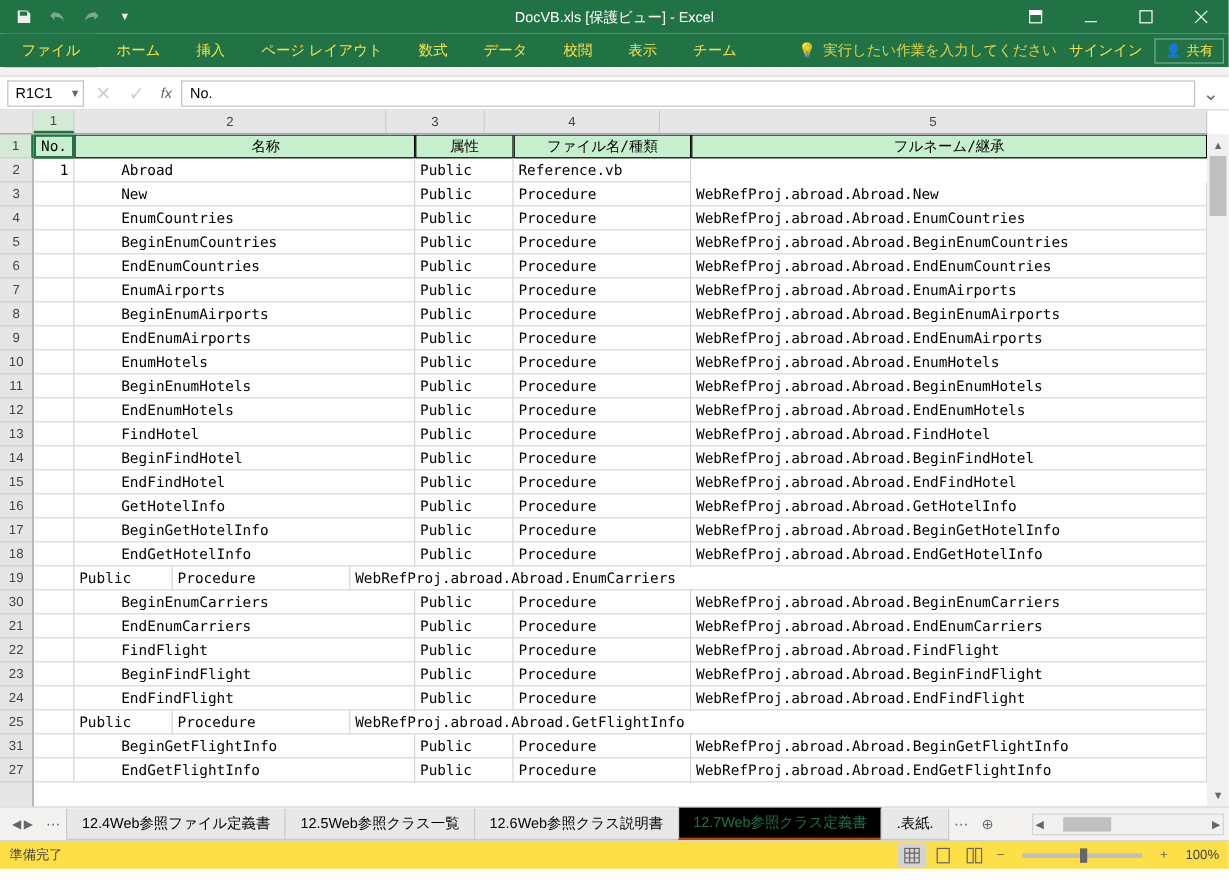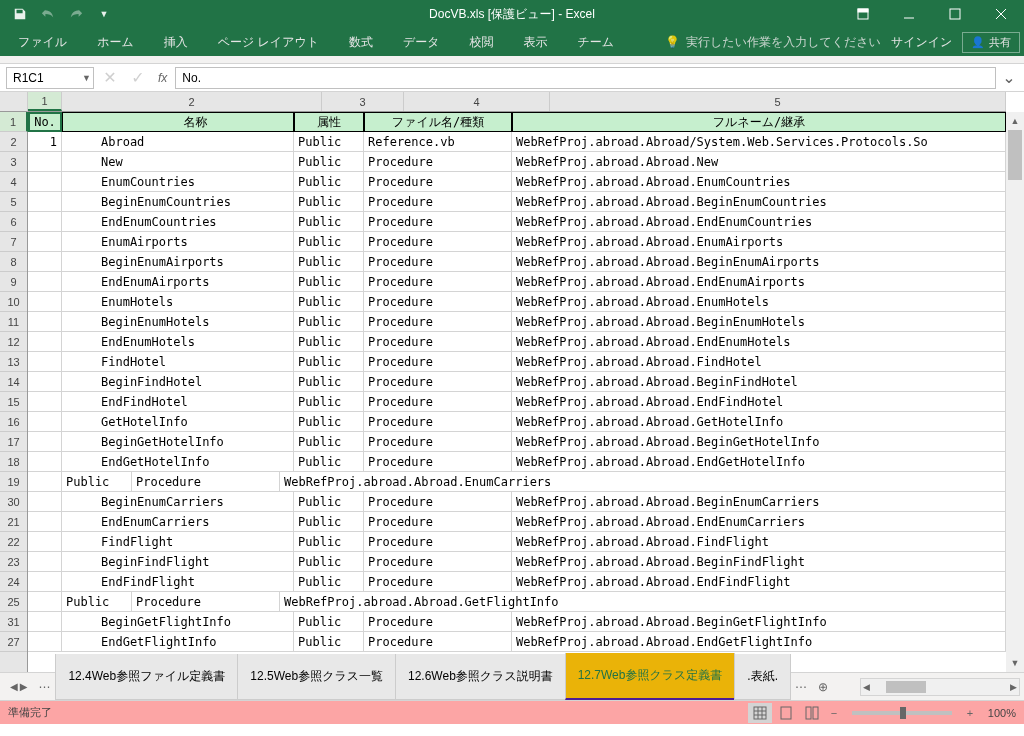--- a/index.html
+++ b/index.html
@@ -8,31 +8,31 @@
 .titlebar { background: #217346; height: 28px; display: flex; align-items: center; color: #fff; font-size: 12px; position: relative; }
 .qa-toolbar { display: flex; align-items: center; gap: 4px; padding-left: 8px; }
 .qa-btn { width: 24px; height: 24px; display: flex; align-items: center; justify-content: center; color: #fff; opacity: 0.9; }
 .qa-btn svg { width: 14px; height: 14px; fill: currentColor; }
 .qa-btn.disabled { opacity: 0.4; }
 .title-center { position: absolute; left: 50%; transform: translateX(-50%); font-size: 12px; }
 .win-controls { position: absolute; right: 0; display: flex; align-items: center; }
 .win-btn { width: 46px; height: 28px; display: flex; align-items: center; justify-content: center; color: #fff; }
 .win-btn svg { width: 12px; height: 12px; stroke: currentColor; fill: none; stroke-width: 1; }
 
-.ribbon-tabs { background: #217346; height: 28px; display: flex; align-items: center; padding: 0 4px; gap: 2px; color: #e5e5e5; font-size: 12px; }
+.ribbon-tabs { background: #217346; height: 28px; display: flex; align-items: center; padding: 0 4px; gap: 2px; color: #fde047; font-size: 12px; }
 .ribbon-tab { padding: 0 14px; height: 28px; display: flex; align-items: center; cursor: pointer; }
 .ribbon-tab.file { background: #217346; }
 .ribbon-right { margin-left: auto; display: flex; align-items: center; gap: 10px; }
 .tellme { display: flex; align-items: center; gap: 6px; opacity: 0.85; }
 .share-btn { display: flex; align-items: center; gap: 4px; padding: 2px 8px; border: 1px solid rgba(255,255,255,0.4); font-size: 11px; }
 
 .ribbon-collapsed { height: 8px; background: #f3f2f1; border-bottom: 1px solid #d4d4d4; }
 
 .formula-bar { height: 28px; display: flex; align-items: center; border-bottom: 1px solid #d4d4d4; background: #fff; padding: 2px 6px; gap: 4px; }
-.name-box { width: 88px; height: 22px; border: 1px solid #c0c0c0; display: flex; align-items: center; padding: 0 6px; font-size: 12px; position: relative; }
+.name-box { width: 64px; height: 22px; border: 1px solid #c0c0c0; display: flex; align-items: center; padding: 0 6px; font-size: 12px; position: relative; }
 .name-box-dd { position: absolute; right: 2px; color: #666; font-size: 9px; }
 .fb-btn { width: 24px; height: 22px; display: flex; align-items: center; justify-content: center; color: #888; }
 .fb-btn.disabled { opacity: 0.4; }
 .fx-label { font-style: italic; font-size: 12px; color: #666; padding: 0 4px; }
 .formula-input { flex: 1; height: 22px; border: 1px solid #c0c0c0; padding: 0 6px; font-size: 12px; display: flex; align-items: center; }
 .fb-expand { width: 18px; color: #666; text-align: center; }
 
 .grid-wrap { position: relative; height: 580px; display: flex; }
 .corner { width: 28px; height: 20px; background: #e6e6e6; border-right: 1px solid #ccc; border-bottom: 1px solid #999; position: absolute; left: 0; top: 0; z-index: 3; }
 .col-headers { position: absolute; left: 28px; right: 18px; top: 0; height: 20px; display: flex; background: #e6e6e6; border-bottom: 1px solid #999; z-index: 2; }
@@ -44,43 +44,43 @@
 .col-h.c5 { flex: 1; }
 
 .row-headers { position: absolute; left: 0; top: 20px; bottom: 0; width: 28px; background: #e6e6e6; border-right: 1px solid #999; z-index: 2; }
 .row-h { height: 20px; border-bottom: 1px solid #ccc; display: flex; align-items: center; justify-content: center; font-size: 11px; color: #444; }
 .row-h.active { background: #d4ead4; border-right: 2px solid #217346; margin-right: -1px; }
 
 .cells { position: absolute; left: 28px; right: 18px; top: 20px; bottom: 0; overflow: hidden; }
 .row { display: flex; height: 20px; }
 .cell { border-right: 1px solid #d4d4d4; border-bottom: 1px solid #d4d4d4; padding: 0 4px; font-size: 12px; font-family: "MS Gothic", monospace; display: flex; align-items: center; white-space: nowrap; overflow: hidden; }
 .cell.c1 { width: 34px; justify-content: flex-end; }
-.cell.c2 { width: 232px; padding-left: 39px; }
-.cell.c3 { width: 70px; }
+.cell.c2 { width: 284px; padding-left: 39px; }
+.cell.c3 { width: 82px; }
 .cell.c4 { width: 148px; }
 .cell.c5 { flex: 1; }
 .row.header .cell { background: #c6efce; border: 1px solid #000; font-family: "MS Gothic", monospace; justify-content: center; }
 .row.header .cell.c1 { justify-content: center; }
 .active-cell { position: absolute; left: 0; top: 0; width: 34px; height: 20px; border: 2px solid #217346; pointer-events: none; z-index: 5; }
 
 .vscroll { position: absolute; right: 0; top: 20px; bottom: 0; width: 18px; background: #f0f0f0; }
 .vscroll-thumb { position: absolute; left: 2px; right: 2px; top: 18px; height: 50px; background: #c0c0c0; }
 .vscroll-btn { height: 18px; display: flex; align-items: center; justify-content: center; color: #666; font-size: 9px; }
 
 .sheet-tabs { height: 28px; background: #f3f2f1; border-top: 1px solid #d4d4d4; display: flex; align-items: center; font-size: 12px; padding: 0 4px; position: relative; }
 .st-nav { display: flex; gap: 2px; padding: 0 6px; color: #666; }
 .st-nav span { cursor: pointer; font-size: 10px; }
 .tab-list { display: flex; align-items: flex-end; height: 100%; }
-.sheet-tab { padding: 14px 12px; border: 1px solid #ccc; border-top: none; background: #e8e8e8; margin-right: -1px; cursor: pointer; }
-.sheet-tab.active { background: #eab308; color: #217346; border-bottom: 2px solid #4c1d95; font-weight: 500; }
+.sheet-tab { padding: 4px 12px; border: 1px solid #ccc; border-top: none; background: #e8e8e8; margin-right: -1px; cursor: pointer; }
+.sheet-tab.active { background: #000000; color: #217346; border-bottom: 2px solid #c2410c; font-weight: 500; }
 .sheet-add, .sheet-more { width: 22px; display: flex; align-items: center; justify-content: center; color: #666; }
 .hscroll { margin-left: auto; width: 160px; height: 18px; background: #f0f0f0; display: flex; align-items: center; border: 1px solid #d4d4d4; }
 .hscroll-thumb { width: 40px; height: 12px; background: #c0c0c0; margin-left: 14px; }
 
-.statusbar { height: 24px; background: #fca5a5; border-top: 1px solid #d4d4d4; display: flex; align-items: center; font-size: 11px; padding: 0 8px; color: #444; }
+.statusbar { height: 24px; background: #fde047; border-top: 1px solid #d4d4d4; display: flex; align-items: center; font-size: 11px; padding: 0 8px; color: #444; }
 .sb-right { margin-left: auto; display: flex; align-items: center; gap: 2px; }
 .view-btn { width: 24px; height: 20px; display: flex; align-items: center; justify-content: center; border: 1px solid transparent; }
 .view-btn.active { background: #d4d4d4; }
 .view-btn svg { width: 14px; height: 14px; fill: none; stroke: #666; stroke-width: 1; }
 .zoom-slider { width: 100px; height: 4px; background: #c0c0c0; margin: 0 8px; position: relative; }
 .zoom-handle { position: absolute; left: 48px; top: -4px; width: 6px; height: 12px; background: #666; }
 .zoom-btn { width: 16px; text-align: center; color: #666; cursor: pointer; }
 </style>
 </head>
 <body>
@@ -208,21 +208,20 @@
         <div class="cell c2">名称</div>
         <div class="cell c3">属性</div>
         <div class="cell c4">ファイル名/種類</div>
         <div class="cell c5">フルネーム/継承</div>
       </div>
       <div class="row">
         <div class="cell c1">1</div>
         <div class="cell c2">Abroad</div>
         <div class="cell c3">Public</div>
         <div class="cell c4">Reference.vb</div>
-        <div class="cell c5">WebRefProj.abroad.Abroad/System.Web.Services.Protocols.So</div>
       </div>
       <div class="row">
         <div class="cell c1"></div>
         <div class="cell c2">New</div>
         <div class="cell c3">Public</div>
         <div class="cell c4">Procedure</div>
         <div class="cell c5">WebRefProj.abroad.Abroad.New</div>
       </div>
       <div class="row">
         <div class="cell c1"></div>

